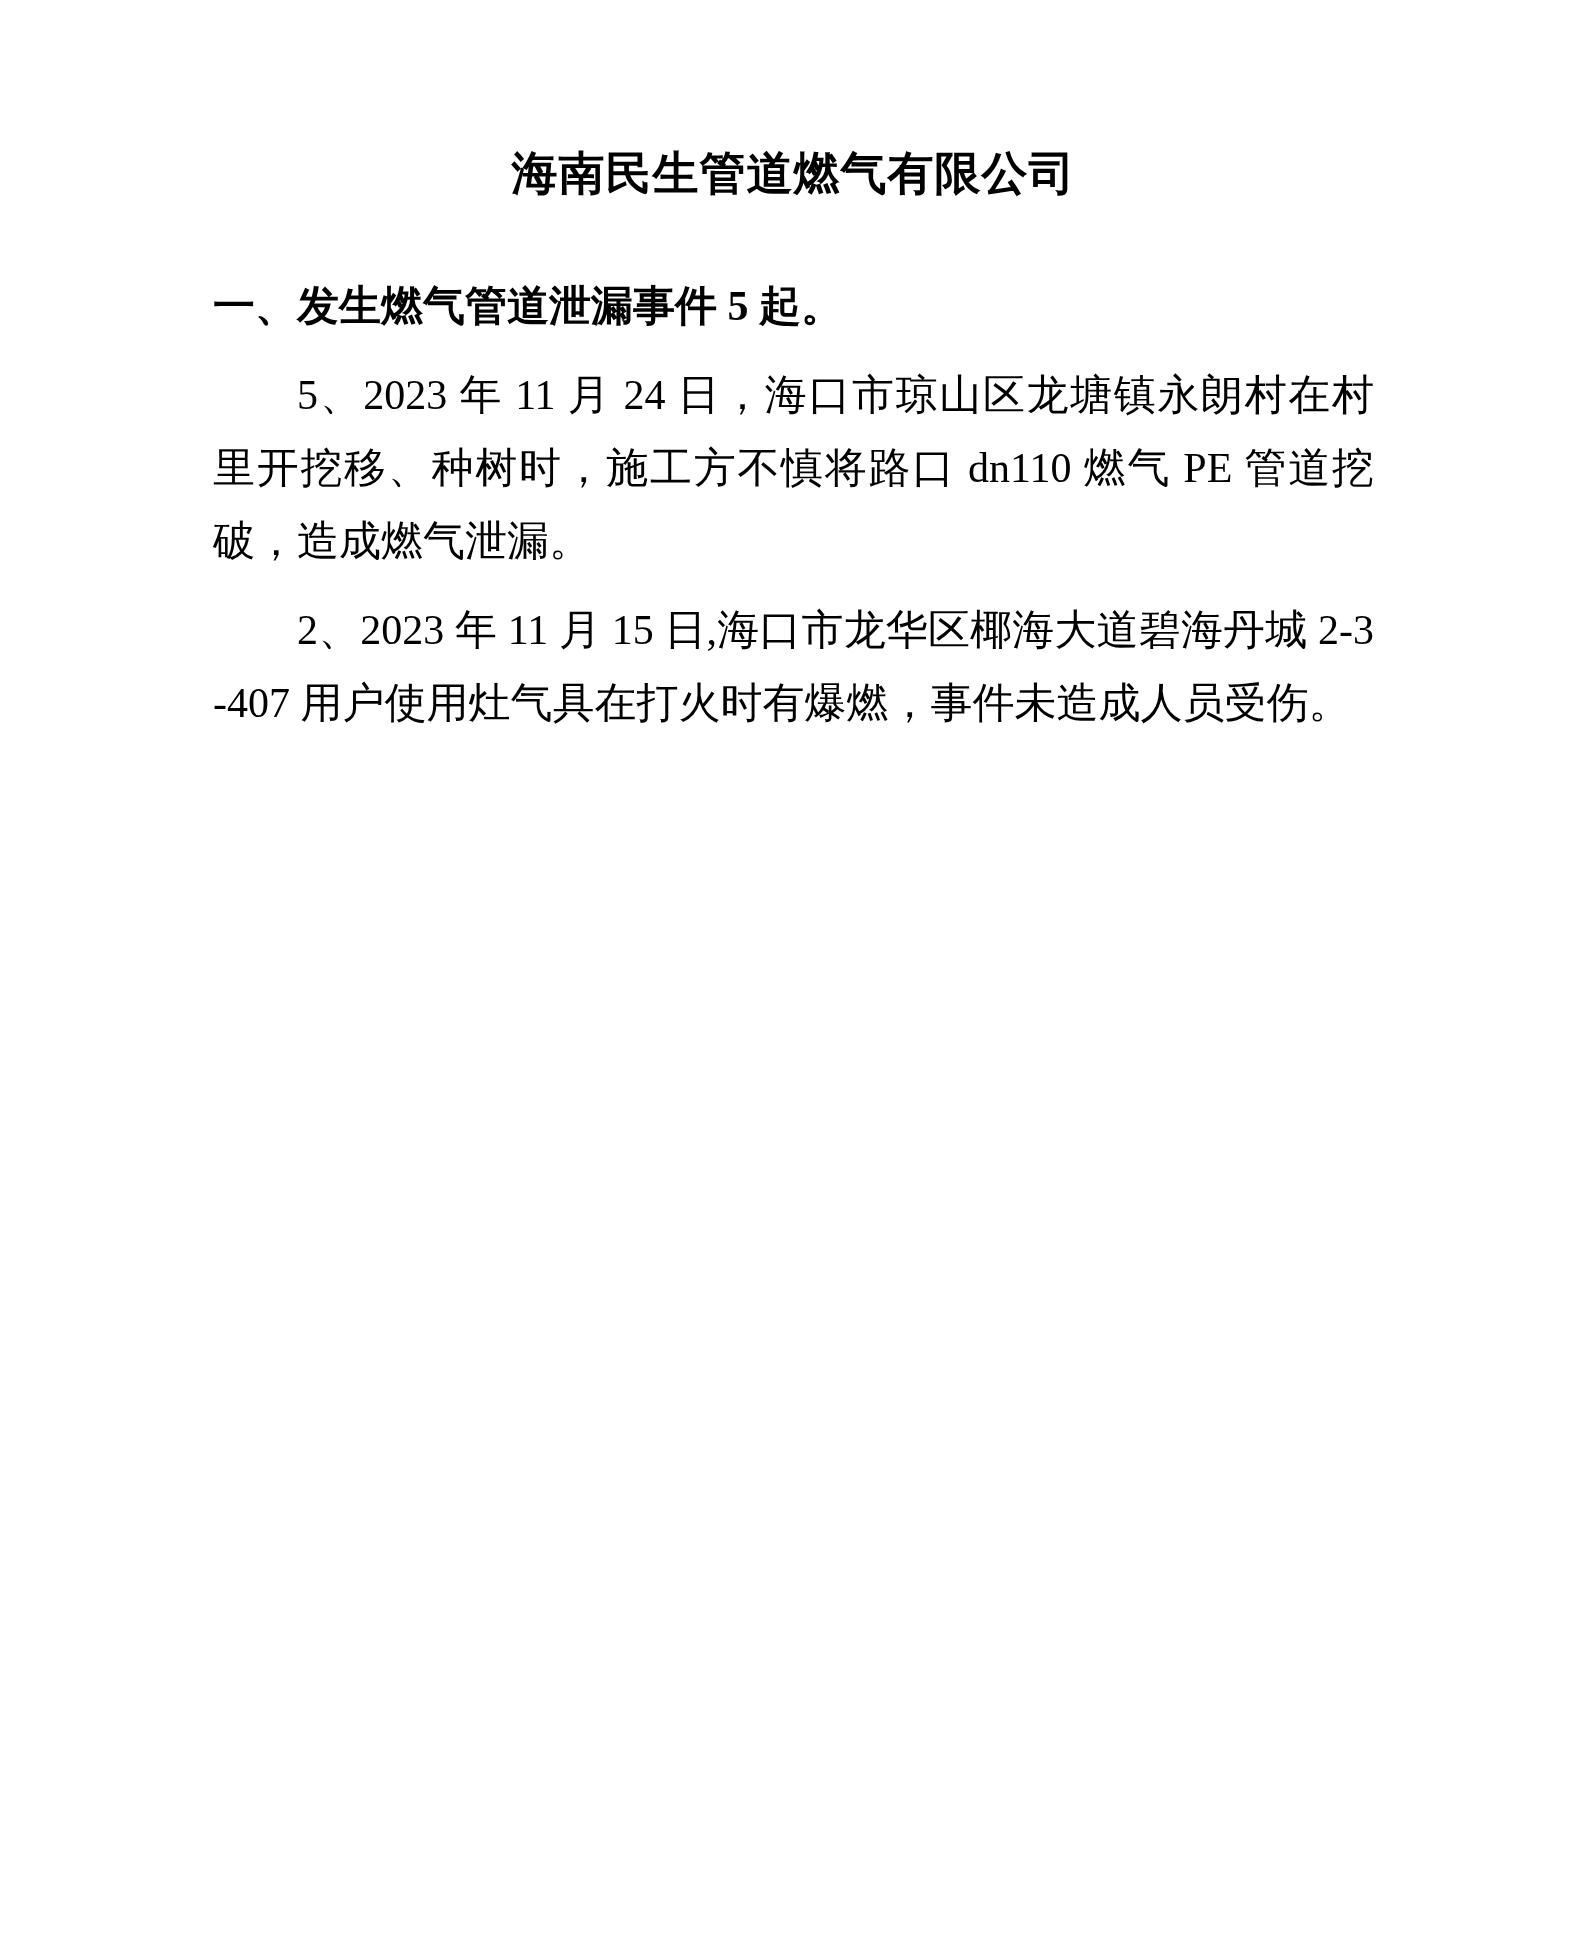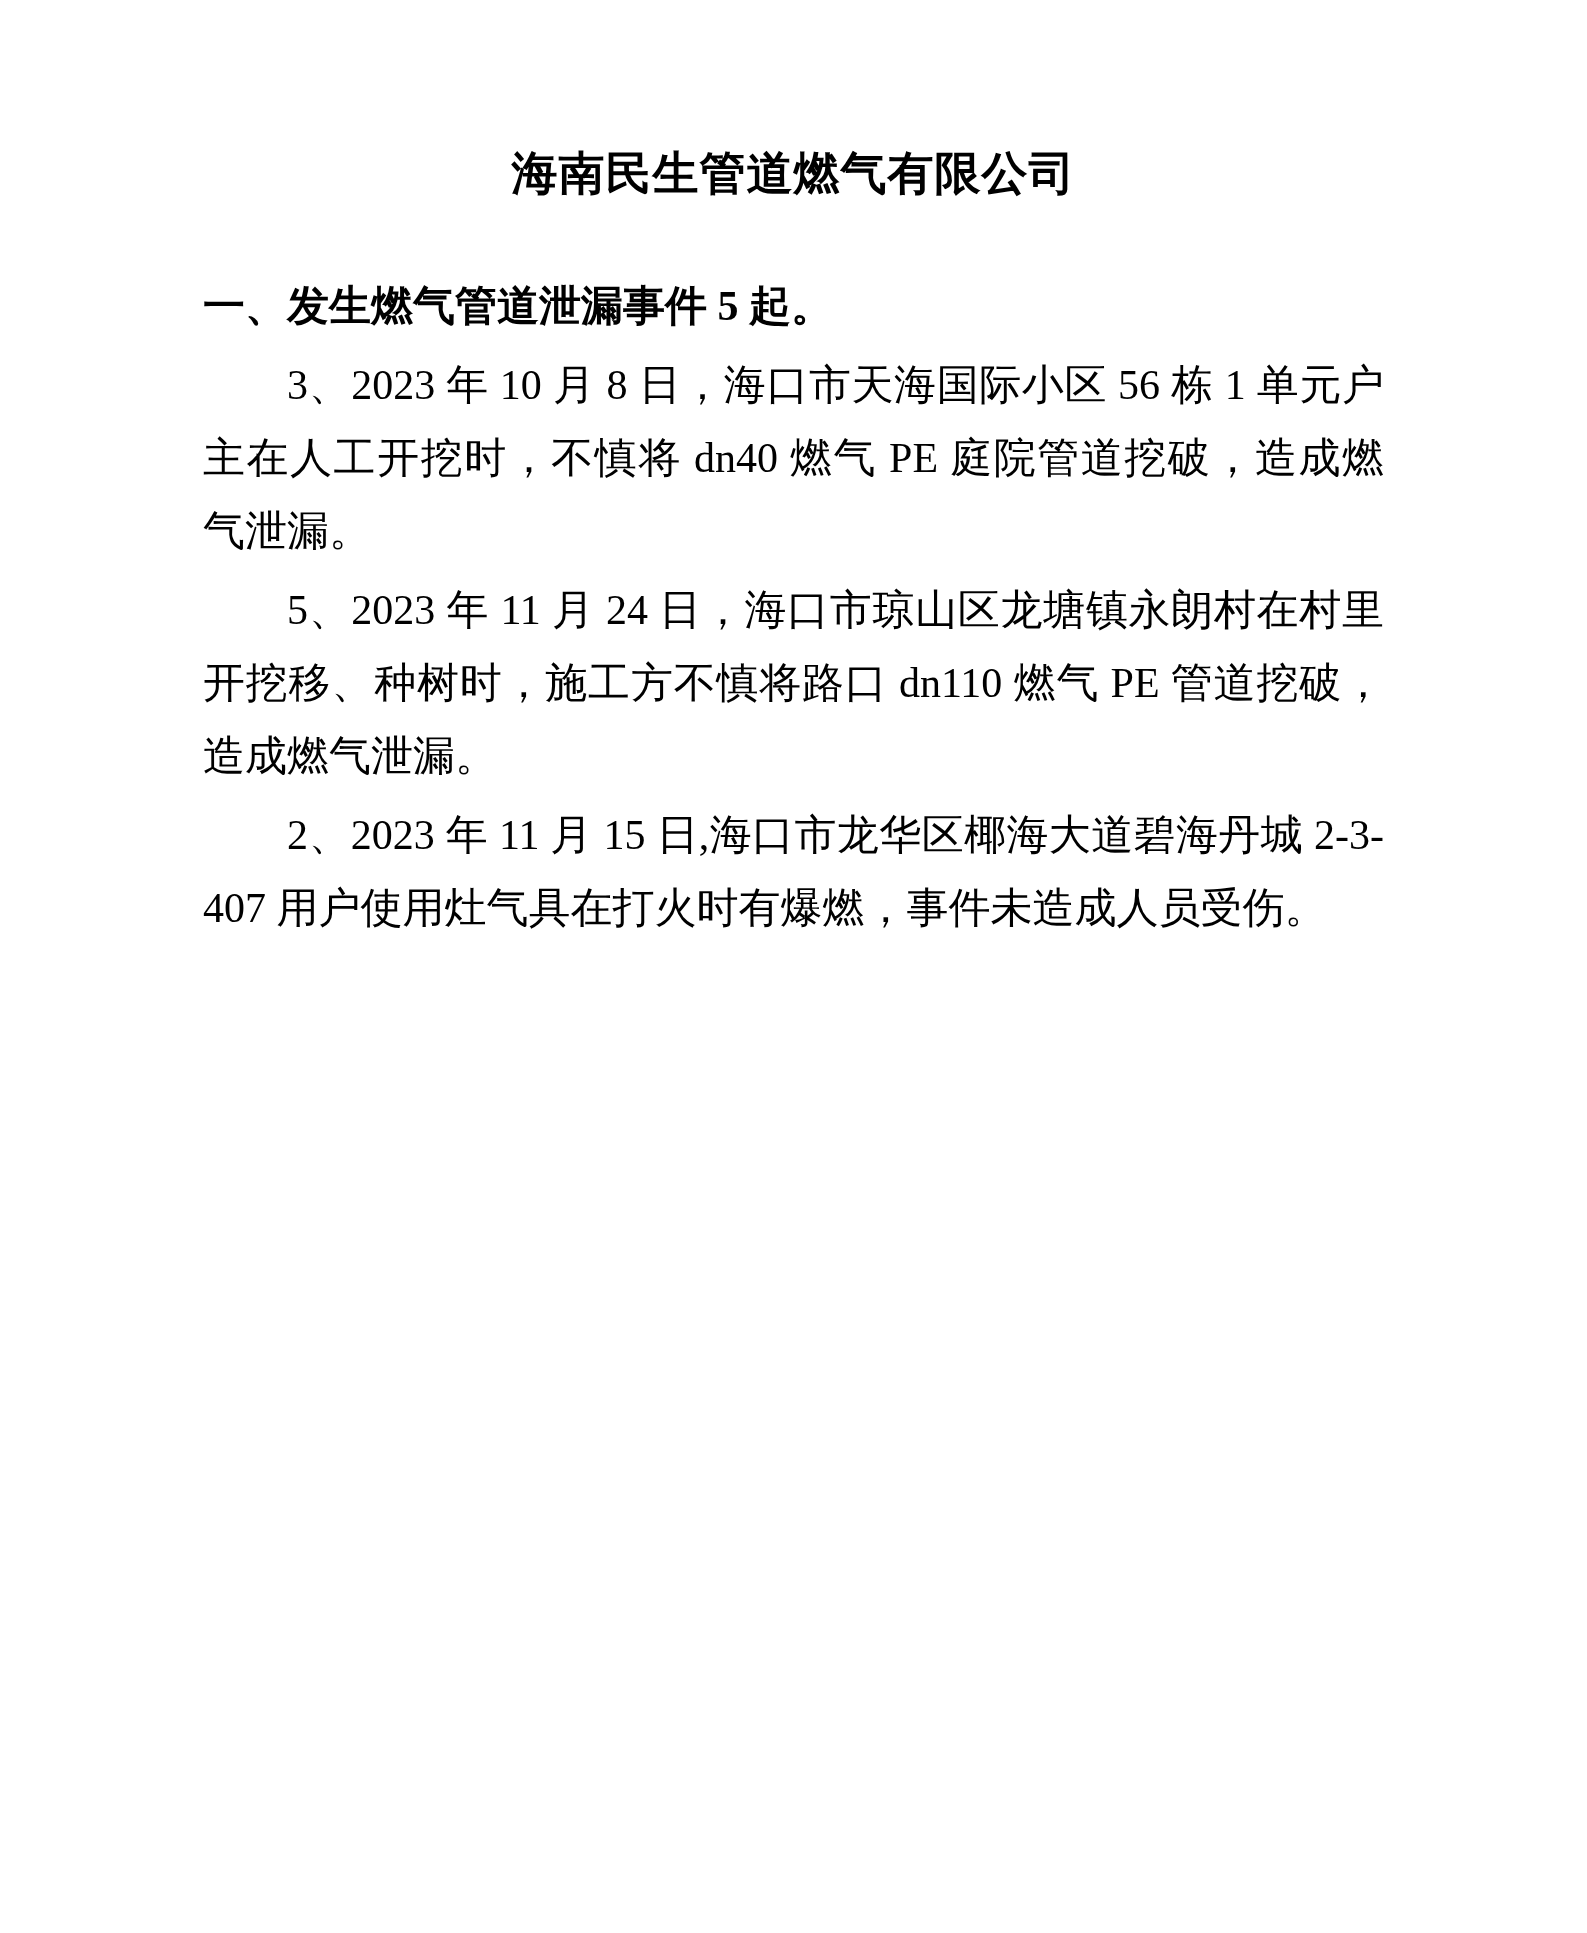--- a/index.html
+++ b/index.html
@@ -30,21 +30,21 @@
     letter-spacing: 1px;
   }
   .doc-body {
     margin-top: 50px;
     font-size: 42px;
     line-height: 73px;
     text-align: justify;
     text-justify: inter-character;
   }
   .doc-body p {
-    margin: 6px;
+    margin: 16px;
     word-break: break-all;
   }
   .section-heading {
     font-weight: bold;
     text-indent: 0;
   }
   .item-paragraph {
     text-indent: 84px;
     font-weight: normal;
   }
@@ -56,21 +56,20 @@
 
   <h1 class="doc-title">海南民生管道燃气有限公司</h1>
 
 
   <div class="doc-body">
 
     <p class="section-heading">一、发生燃气管道泄漏事件 5 起。</p>
 
 
 
-    <p class="item-paragraph">3、2023 年 10 月 8 日，海口市天海国际小区 56 栋 1 单元户主在人工开挖时，不慎将 dn40 燃气 PE 庭院管道挖破，造成燃气泄漏。</p>
 
 
     <p class="item-paragraph">5、2023 年 11 月 24 日，海口市琼山区龙塘镇永朗村在村里开挖移、种树时，施工方不慎将路口 dn110 燃气 PE 管道挖破，造成燃气泄漏。</p>
 
 
 
     <p class="item-paragraph">2、2023 年 11 月 15 日,海口市龙华区椰海大道碧海丹城 2-3-407 用户使用灶气具在打火时有爆燃，事件未造成人员受伤。</p>
 
   </div>
 </div>

